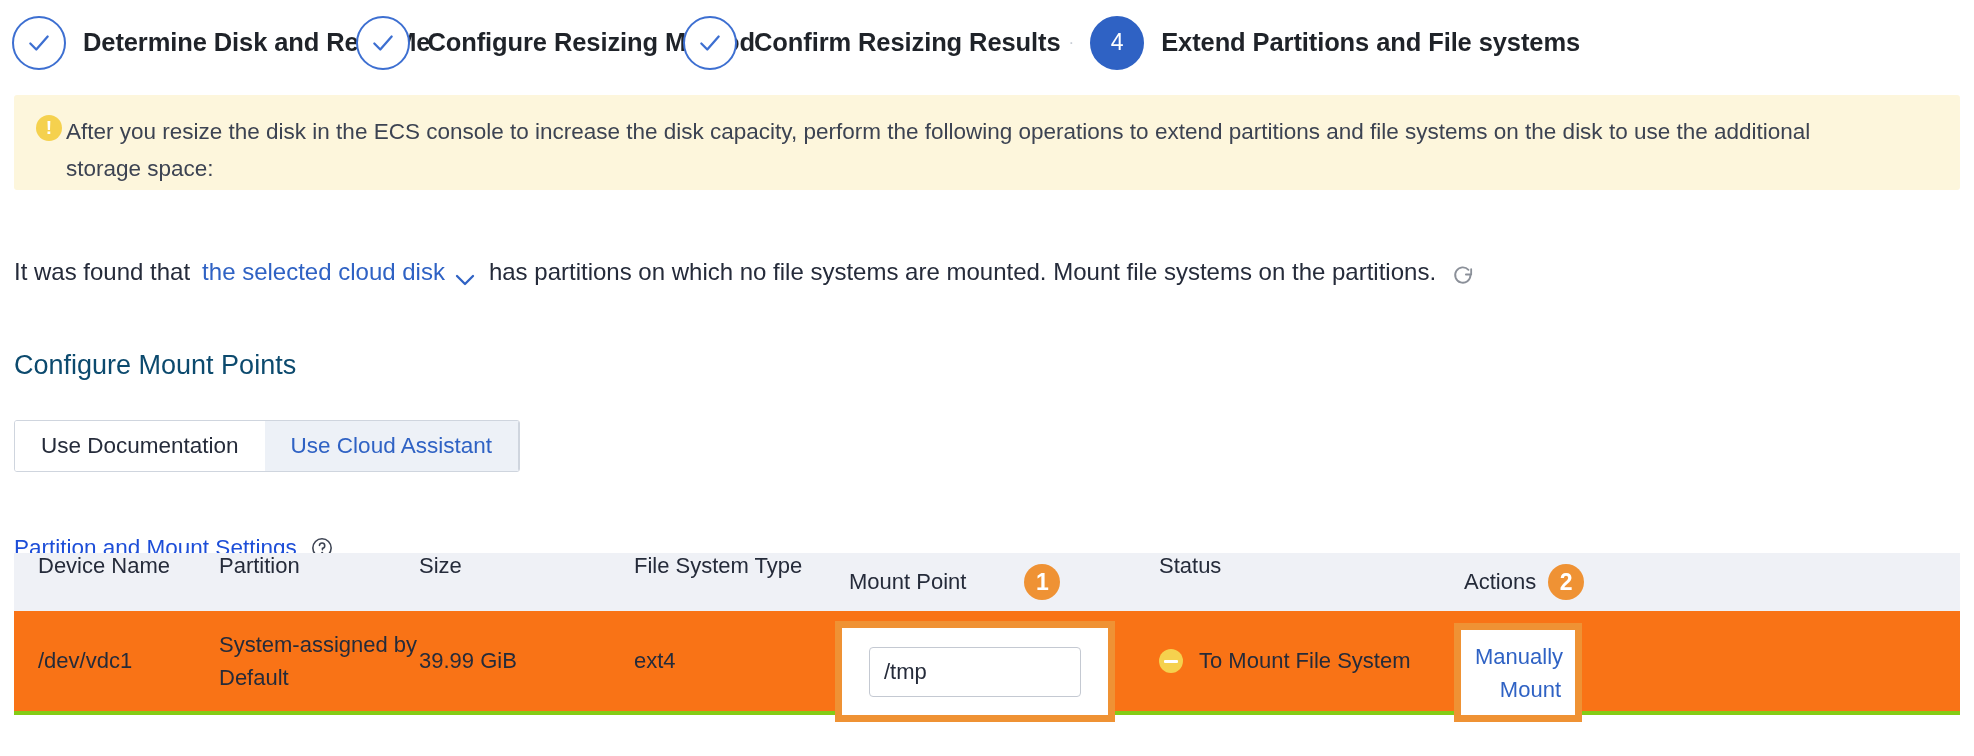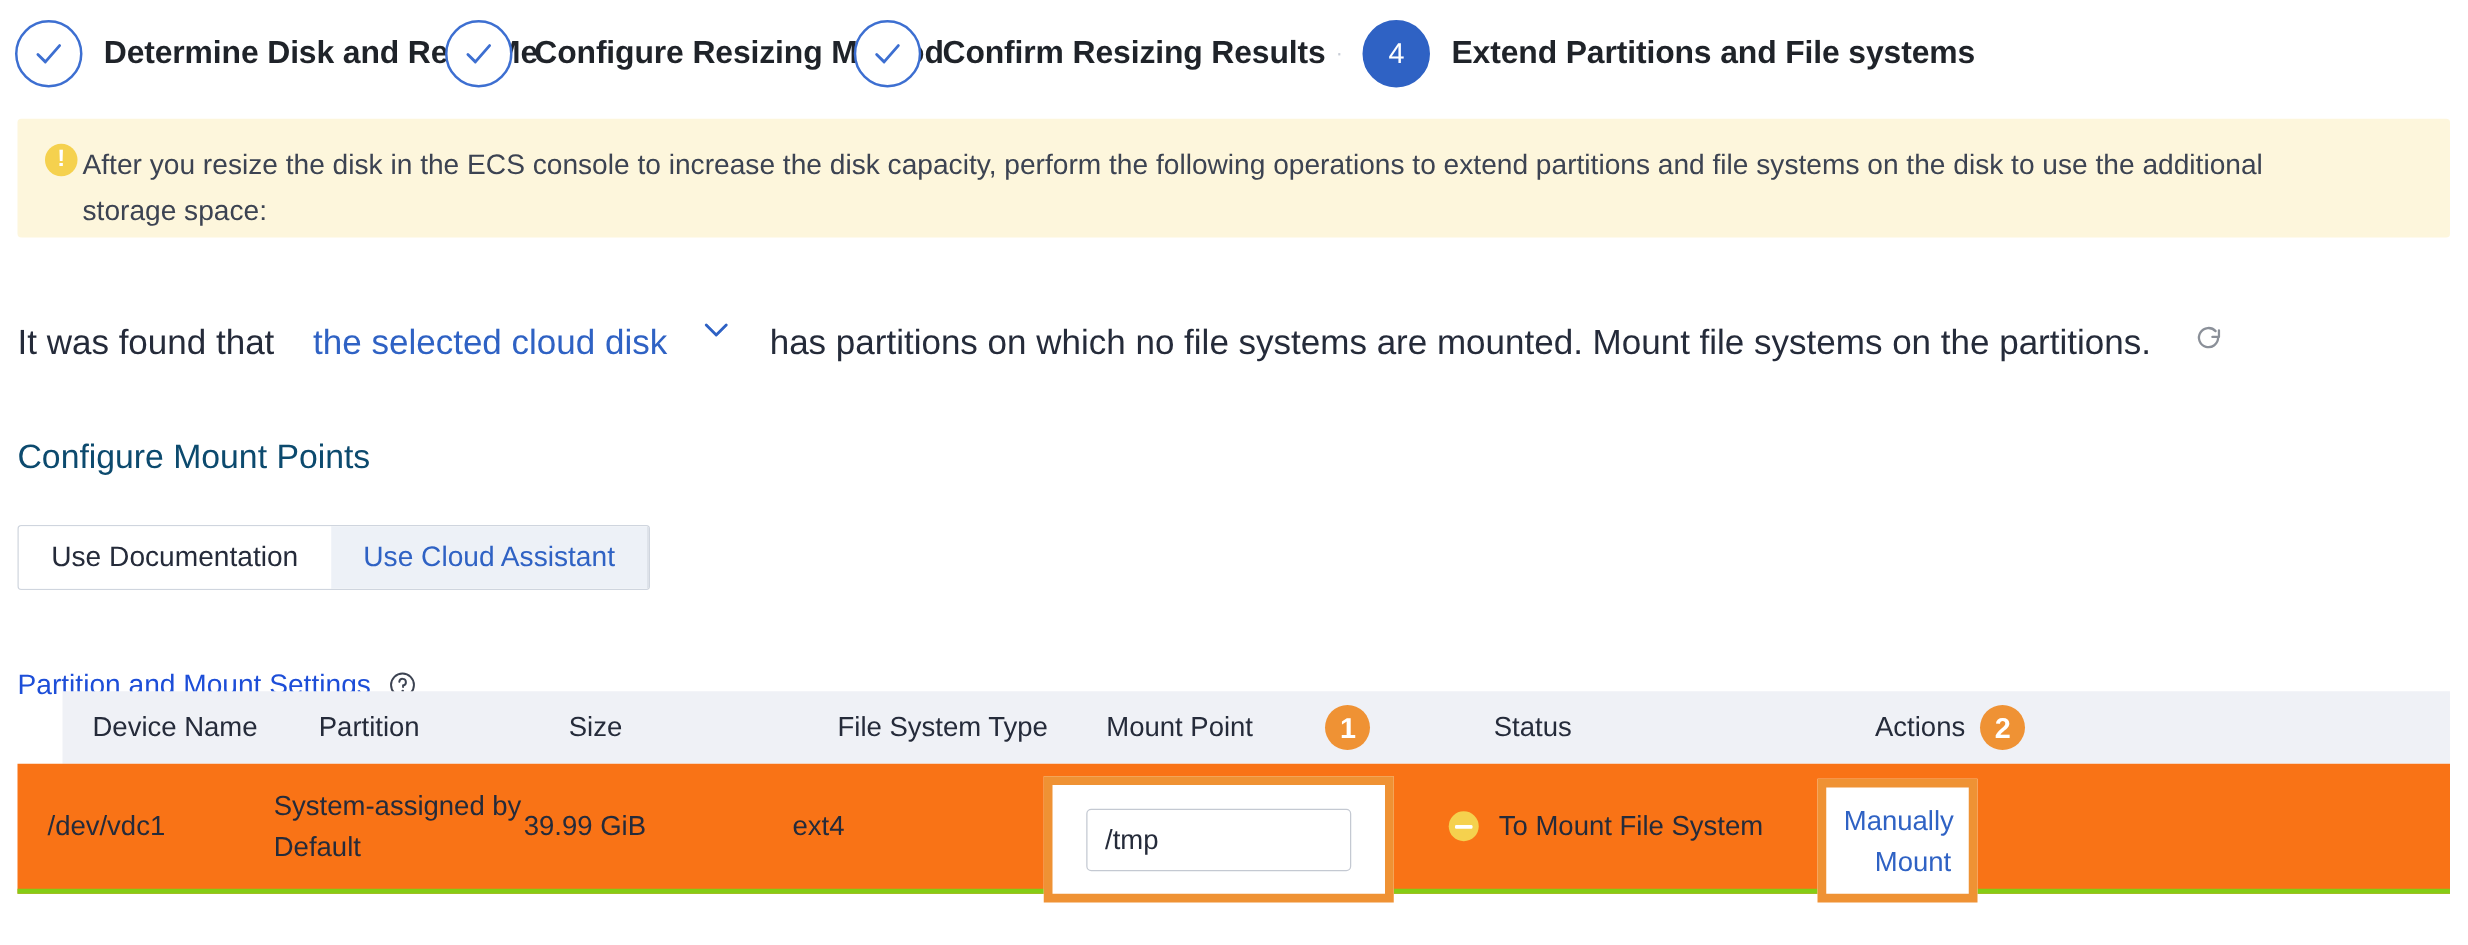--- a/index.html
+++ b/index.html
@@ -114,25 +114,24 @@
     color: #3c4352;
     max-width: 1800px;
   }
 
   
   .found-line {
     position: absolute;
     left: 14px;
     top: 258px;
     display: flex;
-    align-items: flex-start;
-    font-size: 28px;
+    align-items: flex-end;
+    font-size: 24px;
     color: #252b3a;
     white-space: nowrap;
-    gap: 19px;
   }
   .found-line .txt { color: #252b3a; }
   .disk-link {
     color: #2f62c4;
     margin: 0 10px 0 12px;
     cursor: pointer;
   }
   .chev {
     display: inline-block;
     width: 20px;
@@ -207,24 +206,22 @@
   .table {
     position: absolute;
     left: 14px;
     top: 553px;
     width: 1946px;
   }
   .thead {
     display: flex;
     background: #eff1f6;
     height: 58px;
-    align-items: center;
     font-size: 22px;
     color: #252b3a;
-    margin-left: 36px;
   }
   .trow {
     display: flex;
     align-items: center;
     min-height: 100px;
     border-bottom: 4px solid #84cc16;
     font-size: 22px;
     color: #252b3a;
     background: #f97316;
   }

